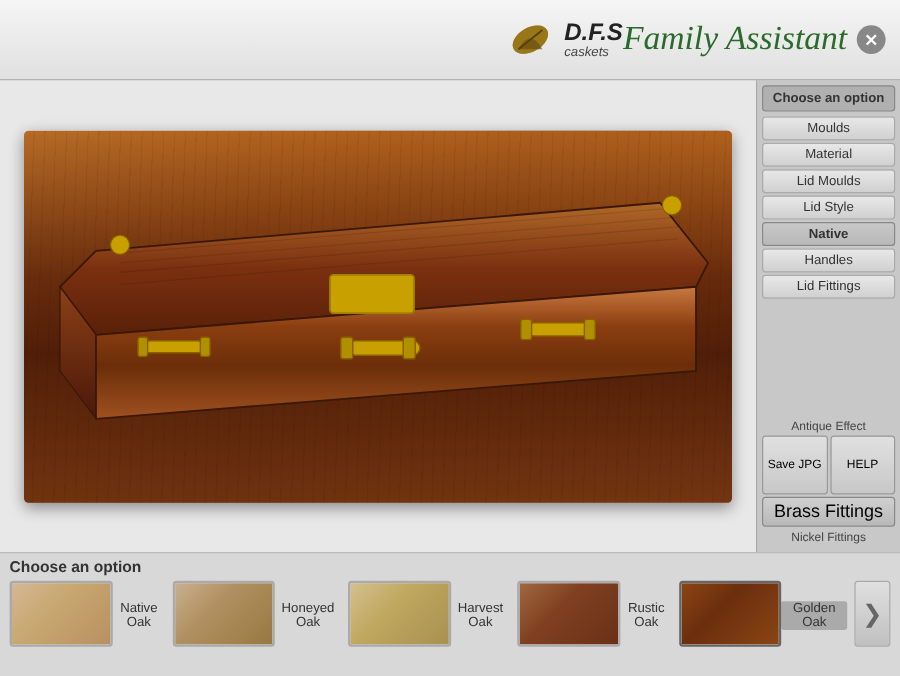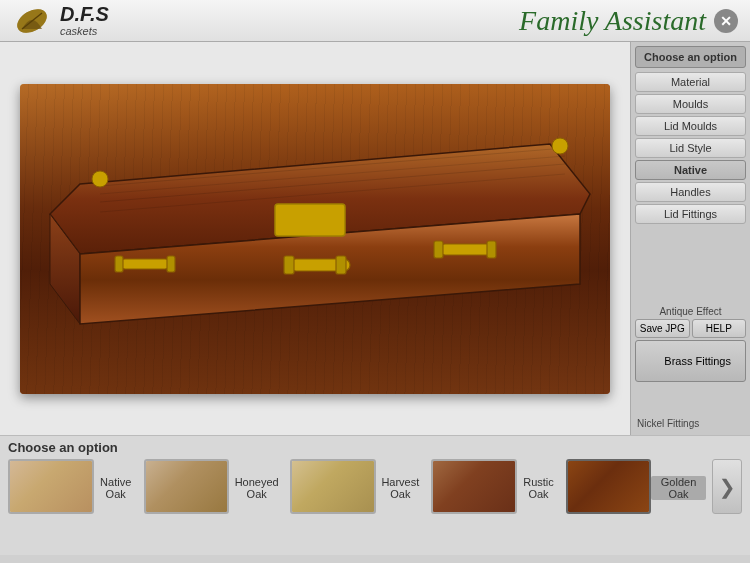--- a/index.html
+++ b/index.html
@@ -9,24 +9,24 @@
       width: 750px;
       height: 563px;
       overflow: hidden;
       position: relative;
     }
 
     
     #header {
       background: linear-gradient(to bottom, #f5f5f5, #e0e0e0);
       border-bottom: 1px solid #aaa;
-      height: 42px;
-      display: flex;
-      align-items: center;
-      justify-content: space-between;
+      height: 67px;
+      display: flex;
+      align-items: center;
+      justify-content: flex-end;
       padding: 0 12px;
     }
     #logo-area {
       display: flex;
       align-items: center;
       gap: 8px;
     }
     #logo-text {
       display: flex;
       flex-direction: column;
@@ -165,39 +165,39 @@
       display: flex;
       gap: 2px;
       margin-bottom: 2px;
     }
     .action-btn {
       flex: 1;
       background: linear-gradient(to bottom, #e0e0e0, #c8c8c8);
       border: 1px solid #999;
       border-radius: 3px;
       font-size: 10px;
-      padding: 3px 2px;
+      padding: 18px 2px;
       cursor: pointer;
     }
     #brass-fittings-btn {
       background: linear-gradient(to bottom, #d0d0d0, #b8b8b8);
       border: 1px solid #888;
       border-radius: 3px;
-      text-align: right;
-      padding: 14px;
-      font-size: 11px;
+      text-align: center;
+      padding: 3px;
+      font-size: 15px;
       cursor: pointer;
       margin-bottom: 2px;
     }
     #nickel-fittings-label {
       font-size: 10px;
       color: #444;
+      text-align: center;
       padding: 2px;
       cursor: pointer;
-      margin-top: 32px;
     }
 
     
     #bottom-area {
       height: 120px;
       background: #d8d8d8;
       border-top: 1px solid #bbb;
       padding: 4px 8px;
     }
     #choose-option-bottom {
@@ -346,22 +346,22 @@
 
         <circle cx="80" cy="95" r="8" fill="#c8a000" stroke="#8b6000" stroke-width="1"></circle>
         <circle cx="540" cy="62" r="8" fill="#c8a000" stroke="#8b6000" stroke-width="1"></circle>
       </svg>
     </div>
   </div>
 
   <div id="sidebar">
     <div id="choose-option-label">Choose an option</div>
 
+    <button class="sidebar-btn">Moulds</button>
     <button class="sidebar-btn">Material</button>
-    <button class="sidebar-btn">Moulds</button>
     <button class="sidebar-btn">Lid Moulds</button>
     <button class="sidebar-btn">Lid Style</button>
     <button class="sidebar-btn active">Native</button>
     <button class="sidebar-btn">Handles</button>
     <button class="sidebar-btn">Lid Fittings</button>
 
     <div id="sidebar-spacer"></div>
 
     <div id="antique-effect">Antique Effect</div>
     <div id="action-buttons">

